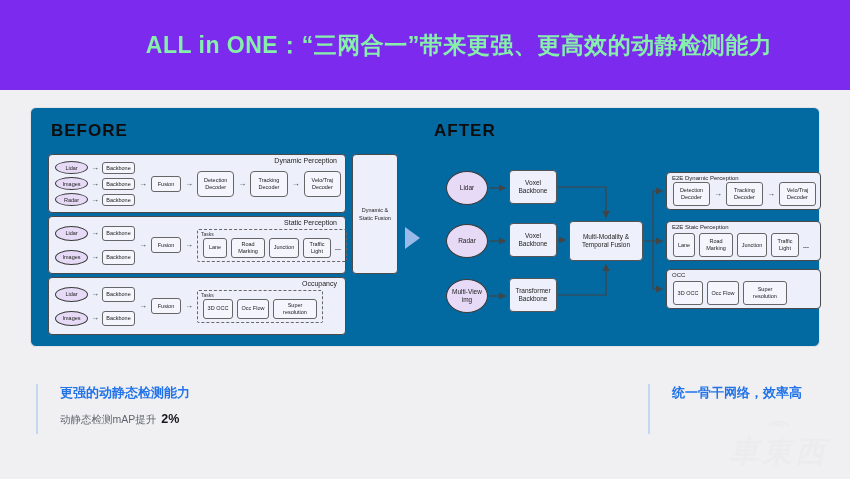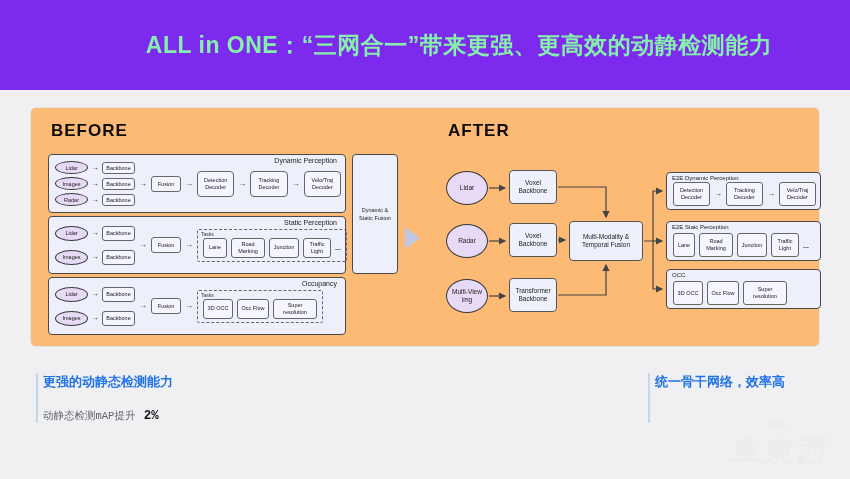--- a/index.html
+++ b/index.html
@@ -13,24 +13,24 @@
           z-index:2; overflow:hidden; }
   .logo-cn { position:absolute; left:7px; top:6px; color:#fff; font-weight:bold; font-size:11px; line-height:13px; }
   .logo-en { position:absolute; right:5px; bottom:4px; color:#e8e4f2; font-size:6px; line-height:7px; text-align:left; }
   .logo-curve { position:absolute; left:0; top:0; }
   .header-title { position:absolute; left:68px; right:0; top:0; height:90px;
                   display:flex; align-items:center; justify-content:center;
                   color:#86efac; font-weight:bold; font-size:23px; letter-spacing:0.5px; }
 
   
   .card { position:absolute; left:30px; top:107px; width:790px; height:240px;
-          background:#fdba74; border:1px solid #e4e4e8; border-radius:6px; }
+          background:#0369a1; border:1px solid #e4e4e8; border-radius:6px; }
   .section-heading { position:absolute; font-size:17px; font-weight:bold; color:#0d0d0d; letter-spacing:1px; }
   #before-heading { left:20px; top:13px; }
-  #after-heading  { left:417px; top:13px; }
+  #after-heading  { left:403px; top:13px; }
 
   .transition-arrow { position:absolute; left:374px; top:119px; width:0; height:0;
     border-top:11px solid transparent; border-bottom:11px solid transparent;
     border-left:15px solid #b5caf6; opacity:0.85; }
 
   
   .b-block { position:absolute; left:17px; width:298px; background:#edf0fa;
              border:1.4px solid #4a4a4a; border-radius:4px; }
   #b-dynamic { top:46px;  height:59px; }
   #b-static  { top:108px; height:58px; }
@@ -87,26 +87,26 @@
   .a-out-title { position:absolute; left:5px; top:2px; font-size:6px; color:#222; }
   .a-items { position:absolute; left:6px; right:4px; bottom:3px; display:flex; align-items:center; gap:4px; }
   .a-item { height:24px; background:#f4f5fd; border:1px solid #666; border-radius:3px;
             display:flex; align-items:center; justify-content:center; text-align:center;
             font-size:5.5px; line-height:7px; color:#222; padding:0 2px; }
   .a-item.w40{width:40px;} .a-item.w22{width:22px;} .a-item.w34{width:34px;}
   .a-item.w30{width:30px;} .a-item.w28{width:28px;} .a-item.w44{width:44px;} .a-item.w32{width:32px;}
   .arrows-svg { position:absolute; left:0; top:0; pointer-events:none; }
 
   
-  .highlight { position:absolute; top:373px; height:50px; border-left:2.5px solid #c3d6f2; padding-left:5px; }
+  .highlight { position:absolute; top:384px; height:50px; border-left:2.5px solid #c3d6f2; padding-left:22px; }
   #hl0 { left:36px;  width:280px; }
   #hl1 { left:348px; width:280px; }
   #hl2 { left:648px; width:185px; }
   .hl-title { font-size:13px; font-weight:bold; color:#2273e8; }
-  .hl-text { margin-top:18px; font-size:10.5px; color:#5f6570;font-family:Liberation Mono, monospace; }
+  .hl-text { margin-top:10px; font-size:10.5px; color:#5f6570; }
   .hl-value { font-size:12.5px; font-weight:bold; color:#17181b; margin-left:2px; }
   .hl-tri { font-size:9px; color:#f5890a; margin-left:4px; }
 
   
   .watermark { position:absolute; right:22px; bottom:6px; text-align:center; color:#ececee; }
   .wm-text { font-size:30px; font-weight:bold; letter-spacing:3px; font-style:italic; }
 </style>
 </head>
 <body>
 

